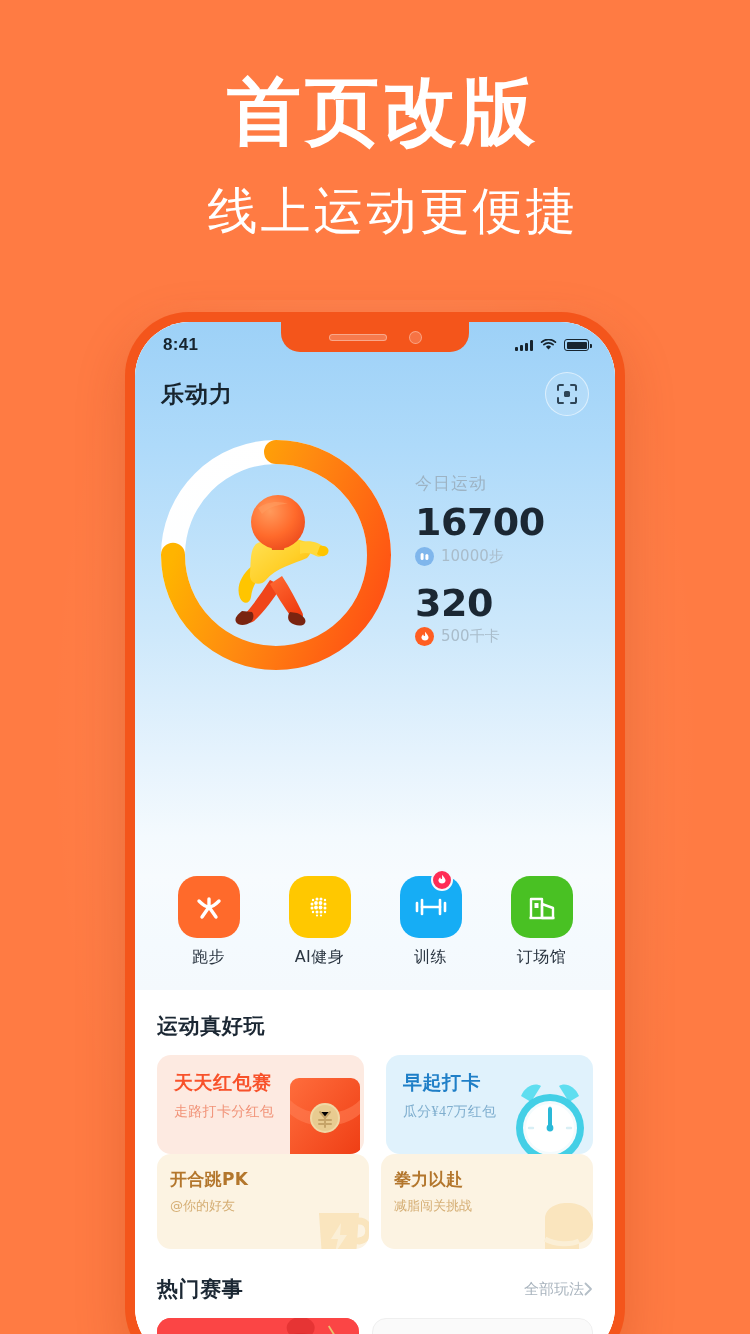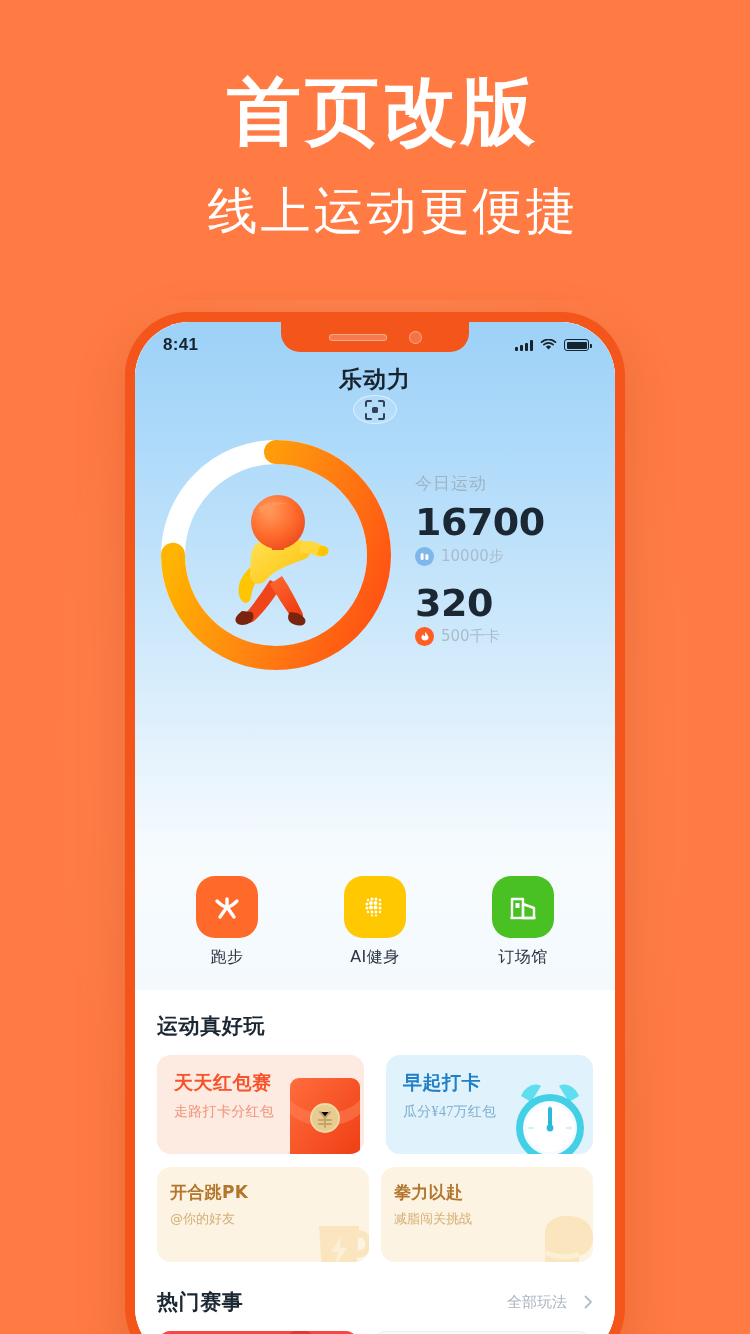--- a/index.html
+++ b/index.html
@@ -143,21 +143,21 @@
     content:""; position:absolute; right:-3.5px; top:3.5px;
     width:2px; height:4px; background:#17242E; border-radius:0 1px 1px 0;
   }
   .batt span{ display:block; height:100%; width:100%; background:#17242E; border-radius:1px; }
 
   
   .app-header {
     height:60px;
     display:flex; align-items:center; justify-content:space-between;
     padding:0 26px;
-    position:relative; z-index:20;flex-direction:column;
+    position:relative; z-index:20;
   }
   .brand {
     font-size:23px; font-weight:bold; color:#17242E;
     letter-spacing:1px;
     font-family:"DejaVu Sans","Liberation Sans",sans-serif;
   }
   .scan-btn {
     width:44px; height:44px;
     border-radius:50%;
     border:1px solid rgba(255,255,255,0.55);
@@ -252,26 +252,26 @@
   }
   .sec-head {
     display:flex; align-items:center; justify-content:space-between;
     margin-bottom:15px;
   }
   .sec-title {
     font-size:21px; font-weight:bold; color:#1B2733; letter-spacing:0.6px;
     font-family:Liberation Sans, sans-serif;
   }
   .sec-more {
-    font-size:15px; color:#A9B4BE; display:flex; align-items:center; gap:17px;
+    font-size:15px; color:#A9B4BE; display:flex; align-items:center; gap:0;
     font-family:"DejaVu Sans","Liberation Sans",sans-serif;
   }
 
   
-  .big-row { display:flex; gap:22px; margin-bottom:13px; }
+  .big-row { display:flex; gap:22px; }
   .big-card {
     flex:1; height:99px;
     border-radius:14px;
     position:relative;
     overflow:hidden;
     padding:15px 0 0 17px;
   }
   .big-card.red  { background:#FDEAE1; }
   .big-card.blue { background:#E0F2FC; }
   .bc-title { font-size:19px; font-weight:bold; letter-spacing:0.5px;
@@ -495,20 +495,39 @@
                   <circle cx="17" cy="21" r="1.5"></circle>
                   <circle cx="21" cy="21" r="1.2"></circle>
                 <circle cx="13" cy="24.5" r="1.1"></circle>
                   <circle cx="17" cy="24.5" r="1.1"></circle>
               </g>
             </svg>
           </div>
           <div class="quick-label">AI健身</div>
         </div>
 
+        <div class="quick-item">
+          <div class="quick-tile" style="background:#16ADF5">
+            <svg width="34" height="24" viewBox="0 0 34 24">
+              <g stroke="#FFFFFF" stroke-width="2.6" stroke-linecap="round" fill="none">
+                <path d="M3 8 L3 16"></path>
+                <path d="M8 5 L8 19"></path>
+                <path d="M26 5 L26 19"></path>
+                <path d="M31 8 L31 16"></path>
+                <path d="M8 12 L26 12"></path>
+              </g>
+            </svg>
+            <div class="quick-badge">
+              <svg width="10" height="12" viewBox="0 0 10 12">
+                <path d="M5 0.7 C6.6 3 8.6 4.2 8.6 7 A3.8 3.8 0 0 1 1.4 7 C1.4 5 2.4 4.2 3.2 3.2 C3.4 4.6 4.2 5.1 4.7 5.1 C5.4 5.1 5 3 5 0.7Z" fill="#FFFFFF"></path>
+              </svg>
+            </div>
+          </div>
+          <div class="quick-label">训练</div>
+        </div>
 
         <div class="quick-item">
           <div class="quick-tile" style="background:#49C123">
             <svg width="30" height="30" viewBox="0 0 30 30">
               <g stroke="#FFFFFF" stroke-width="2.4" fill="none" stroke-linejoin="round">
                 <path d="M4 26 L4 7 L15 7 L15 26"></path>
                 <path d="M15 26 L15 12 L26 16 L26 26 Z"></path>
                 <path d="M2.5 26 L27.5 26"></path>
               </g>
               <rect x="7.5" y="11" width="4" height="5" fill="#FFFFFF"></rect>

